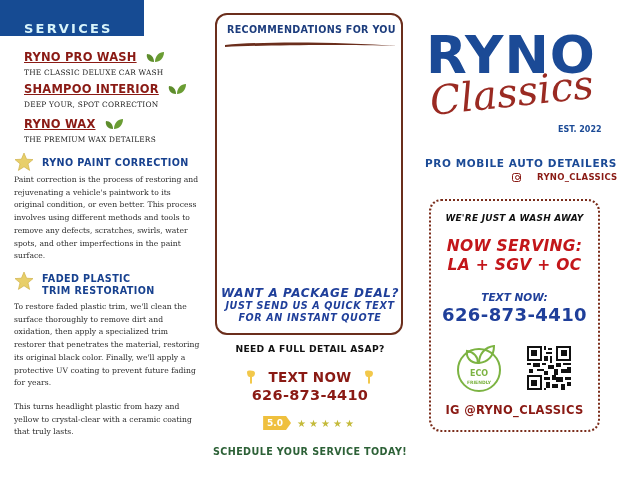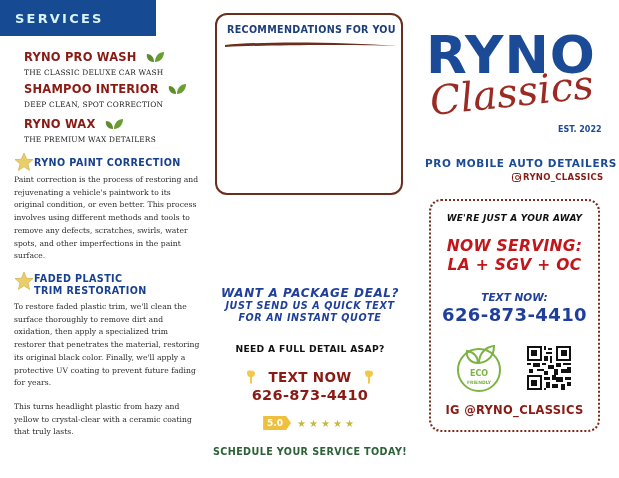--- a/index.html
+++ b/index.html
@@ -1,52 +1,52 @@
 <!DOCTYPE html>
 <html><head>
 <meta charset="utf-8">
 <style>
   * { box-sizing: border-box; margin: 0; padding: 0; }
   html, body { width: 619px; height: 478px; overflow: hidden; background: #ffffff; }
   body { position: relative; font-family: "DejaVu Sans", sans-serif; color: #222; }
 
   
   .services-banner {
-    position: absolute; left: 0; top: 0; width: 156px; height: 36px;
-    background: #164b93; display: flex; align-items: center; padding-left: 15px;
+    position: absolute; left: 0; top: 0; width: 144px; height: 36px;
+    background: #164b93; display: flex; align-items: flex-end; padding-left: 24px;
   }
   .services-banner span {
     color: #d8f4fb; font-family: "DejaVu Sans", sans-serif; font-weight: bold;
     font-size: 13px; letter-spacing: 2.2px;
   }
   .svc { position: absolute; left: 24px; }
   .svc .name {
     font-family: "DejaVu Sans", sans-serif; font-weight: bold; font-size: 11.5px;
-    color: #8a1a14; letter-spacing: 0.2px; display: flex; align-items: center; gap: 8px;
+    color: #8a1a14; letter-spacing: 0.2px; display: flex; align-items: center; gap: 8px; text-decoration: underline;
   }
   .svc .desc {
     font-family: "DejaVu Serif", serif; font-size: 7.4px; color: #222; margin-top: 4px; letter-spacing: 0.2px;
   }
   .leaf { display: inline-block; width: 20px; height: 12px; }
 
   .feature { position: absolute; left: 14px; width: 186px; }
-  .feature .head { display: flex; align-items: flex-start; }
+  .feature .head { display: flex; align-items: flex-start; gap: 8px; }
   .feature .star { width: 20px; height: 20px; flex: none; }
   .feature .title {
     font-family: "DejaVu Sans", sans-serif; font-weight: bold; font-size: 9.6px;
     color: #17418f; letter-spacing: 0.4px; line-height: 12px; margin-top: 2px;
   }
   .feature .body {
     font-family: "DejaVu Serif", serif; font-size: 7.6px; color: #2b2b2b;
     line-height: 12.7px; margin-top: 4px; letter-spacing: 0.05px;
   }
 
   
   .reco-box {
-    position: absolute; left: 215px; top: 13px; width: 188px; height: 182px;
+    position: absolute; left: 215px; top: 13px; width: 188px; height: 322px;
     border: 2.5px solid #6b2e1c; border-radius: 12px; background: #fff;
   }
   .reco-title {
     position: absolute; left: 10px; top: 9px; font-family: "DejaVu Sans", sans-serif;
     font-weight: bold; font-size: 9.6px; color: #1d3d7d; letter-spacing: 0.3px;
   }
   .reco-swoosh { position: absolute; left: 8px; top: 26px; width: 172px; height: 8px; }
 
   .mid-text { position: absolute; left: 210px; width: 200px; text-align: center; }
   .pkg1 { top: 286px; font-family: "DejaVu Sans", sans-serif; font-weight: bold; font-style: italic; font-size: 12px; color: #1f3f9a; letter-spacing: 0.6px; }
@@ -68,21 +68,21 @@
     font-weight: bold; font-size: 52px; color: #1b4a96; letter-spacing: 1px; line-height: 54px;
     transform: scaleX(1.02); transform-origin: left;
   }
   .brand-classics {
     position: absolute; left: 430px; top: 78px; font-family: "DejaVu Serif", serif;
     font-style: italic; font-size: 40px; color: #9a2a22; letter-spacing: 0px;
     transform: rotate(-6deg); transform-origin: left;
   }
   .est { position: absolute; left: 558px; top: 125px; font-family: "DejaVu Sans", sans-serif; font-weight: bold; font-size: 8px; color: #1b4a96; }
   .tagline { position: absolute; left: 425px; top: 157px; font-family: "DejaVu Sans", sans-serif; font-weight: bold; font-size: 10.5px; color: #1b4a96; letter-spacing: 0.6px; }
-  .handle-top { position: absolute; left: 512px; top: 172px; font-family: "DejaVu Sans", sans-serif; font-weight: bold; font-size: 8.5px; color: #8a1a14; display: flex; align-items: center; gap: 2px; letter-spacing: 0.3px; }
+  .handle-top { position: absolute; left: 512px; top: 172px; font-family: "DejaVu Sans", sans-serif; font-weight: bold; font-size: 8.5px; color: #8a1a14; display: flex; align-items: center; gap: 16px; letter-spacing: 0.3px; }
   .ig-icon { display: inline-block; width: 9px; height: 9px; border: 1.3px solid #8a1a14; border-radius: 2.5px; position: relative; }
   .ig-icon::after { content: ""; position: absolute; left: 1.5px; top: 1.5px; width: 3px; height: 3px; border: 1px solid #8a1a14; border-radius: 50%; }
 
   .contact-box {
     position: absolute; left: 429px; top: 199px; width: 171px; height: 233px;
     border: 2px dotted #7a2c1a; border-radius: 12px;
   }
   .rt { position: absolute; left: 429px; width: 171px; text-align: center; }
   .away { top: 213px; font-family: "DejaVu Sans", sans-serif; font-weight: bold; font-style: italic; font-size: 9px; color: #111; letter-spacing: 0.2px; }
   .serving1 { top: 237px; font-family: "DejaVu Sans", sans-serif; font-weight: bold; font-style: italic; font-size: 15.5px; color: #c3161a; letter-spacing: 0.3px; }
@@ -112,21 +112,21 @@
 </div>
 
 <div class="svc" style="top:82px;">
   <div class="name">
     <span>SHAMPOO INTERIOR</span>
     <svg class="leaf" viewBox="0 0 20 12">
       <path d="M9 11 C3 11 1 6 2 3 C6 3 9 6 9 11Z" fill="#5e8d2c"></path>
       <path d="M10 11 C10 5 14 1 19 1 C19 7 15 11 10 11Z" fill="#6a9d33"></path>
     </svg>
   </div>
-  <div class="desc">DEEP CLEAN, SPOT CORRECTION</div>
+  <div class="desc">DEEP YOUR, SPOT CORRECTION</div>
 </div>
 
 <div class="svc" style="top:117px;">
   <div class="name">
     <span>RYNO WAX</span>
     <svg class="leaf" viewBox="0 0 20 12">
       <path d="M9 11 C3 11 1 6 2 3 C6 3 9 6 9 11Z" fill="#5e8d2c"></path>
       <path d="M10 11 C10 5 14 1 19 1 C19 7 15 11 10 11Z" fill="#6a9d33"></path>
     </svg>
   </div>
@@ -189,21 +189,21 @@
 <div class="brand-ryno">RYNO</div>
 <div class="brand-classics">Classics</div>
 <div class="est">EST. 2022</div>
 <div class="tagline">PRO MOBILE AUTO DETAILERS</div>
 <div class="handle-top">
   <span class="ig-icon"></span>
   <span>RYNO_CLASSICS</span>
 </div>
 
 <div class="contact-box"></div>
-<div class="rt away">WE'RE JUST A YOUR AWAY</div>
+<div class="rt away">WE'RE JUST A WASH AWAY</div>
 <div class="rt serving1">NOW SERVING:</div>
 <div class="rt serving2">LA + SGV + OC</div>
 <div class="rt textnow-r">TEXT NOW:</div>
 <div class="rt phone-r">626-873-4410</div>
 
 <svg class="eco" viewBox="0 0 50 50">
   <circle cx="25" cy="27" r="21" fill="none" stroke="#7cb342" stroke-width="2"></circle>
   <path d="M24 20 C16 20 12 14 13 8 C20 9 24 14 24 20Z" fill="none" stroke="#7cb342" stroke-width="2"></path>
   <path d="M25 20 C25 11 31 4 40 3 C40 13 34 19 25 20Z" fill="none" stroke="#7cb342" stroke-width="2"></path>
   <text x="25" y="33" text-anchor="middle" font-family="DejaVu Sans, sans-serif" font-size="8" font-weight="bold" fill="#7cb342">ECO</text>

